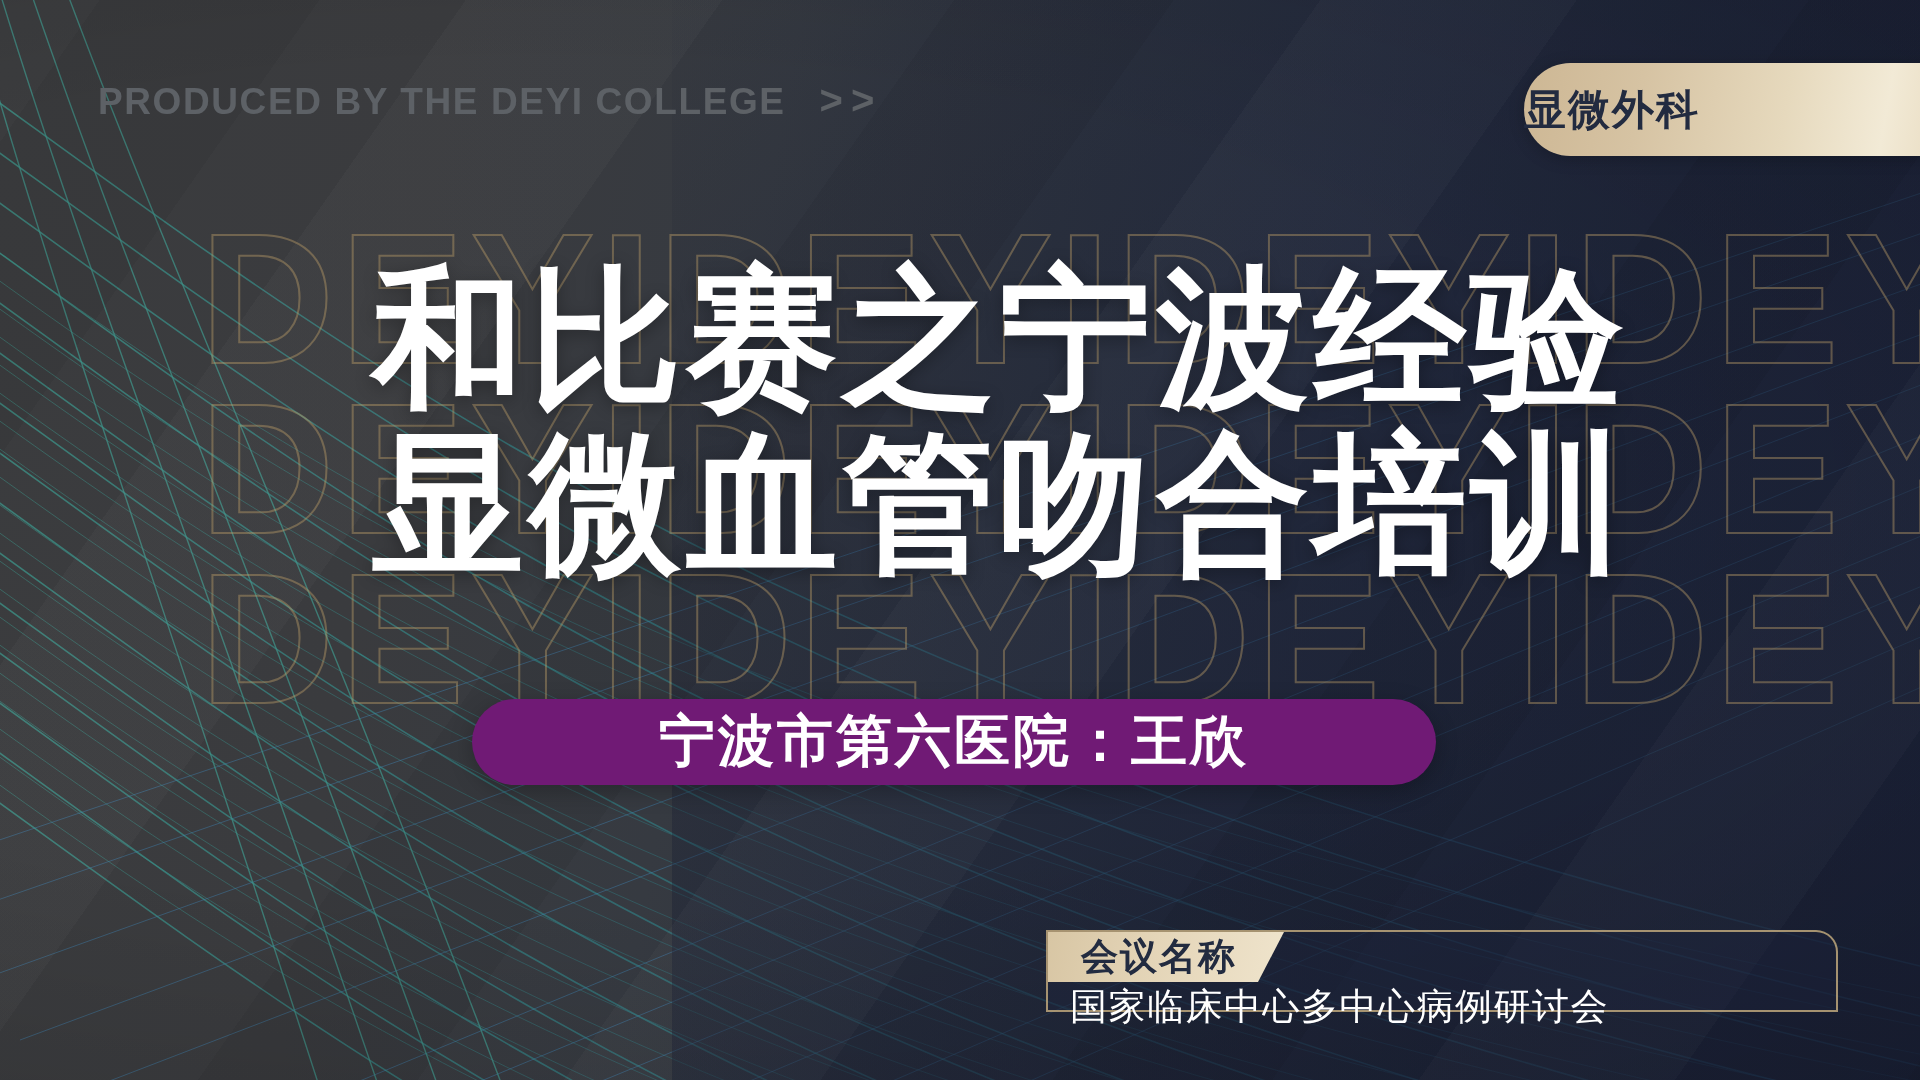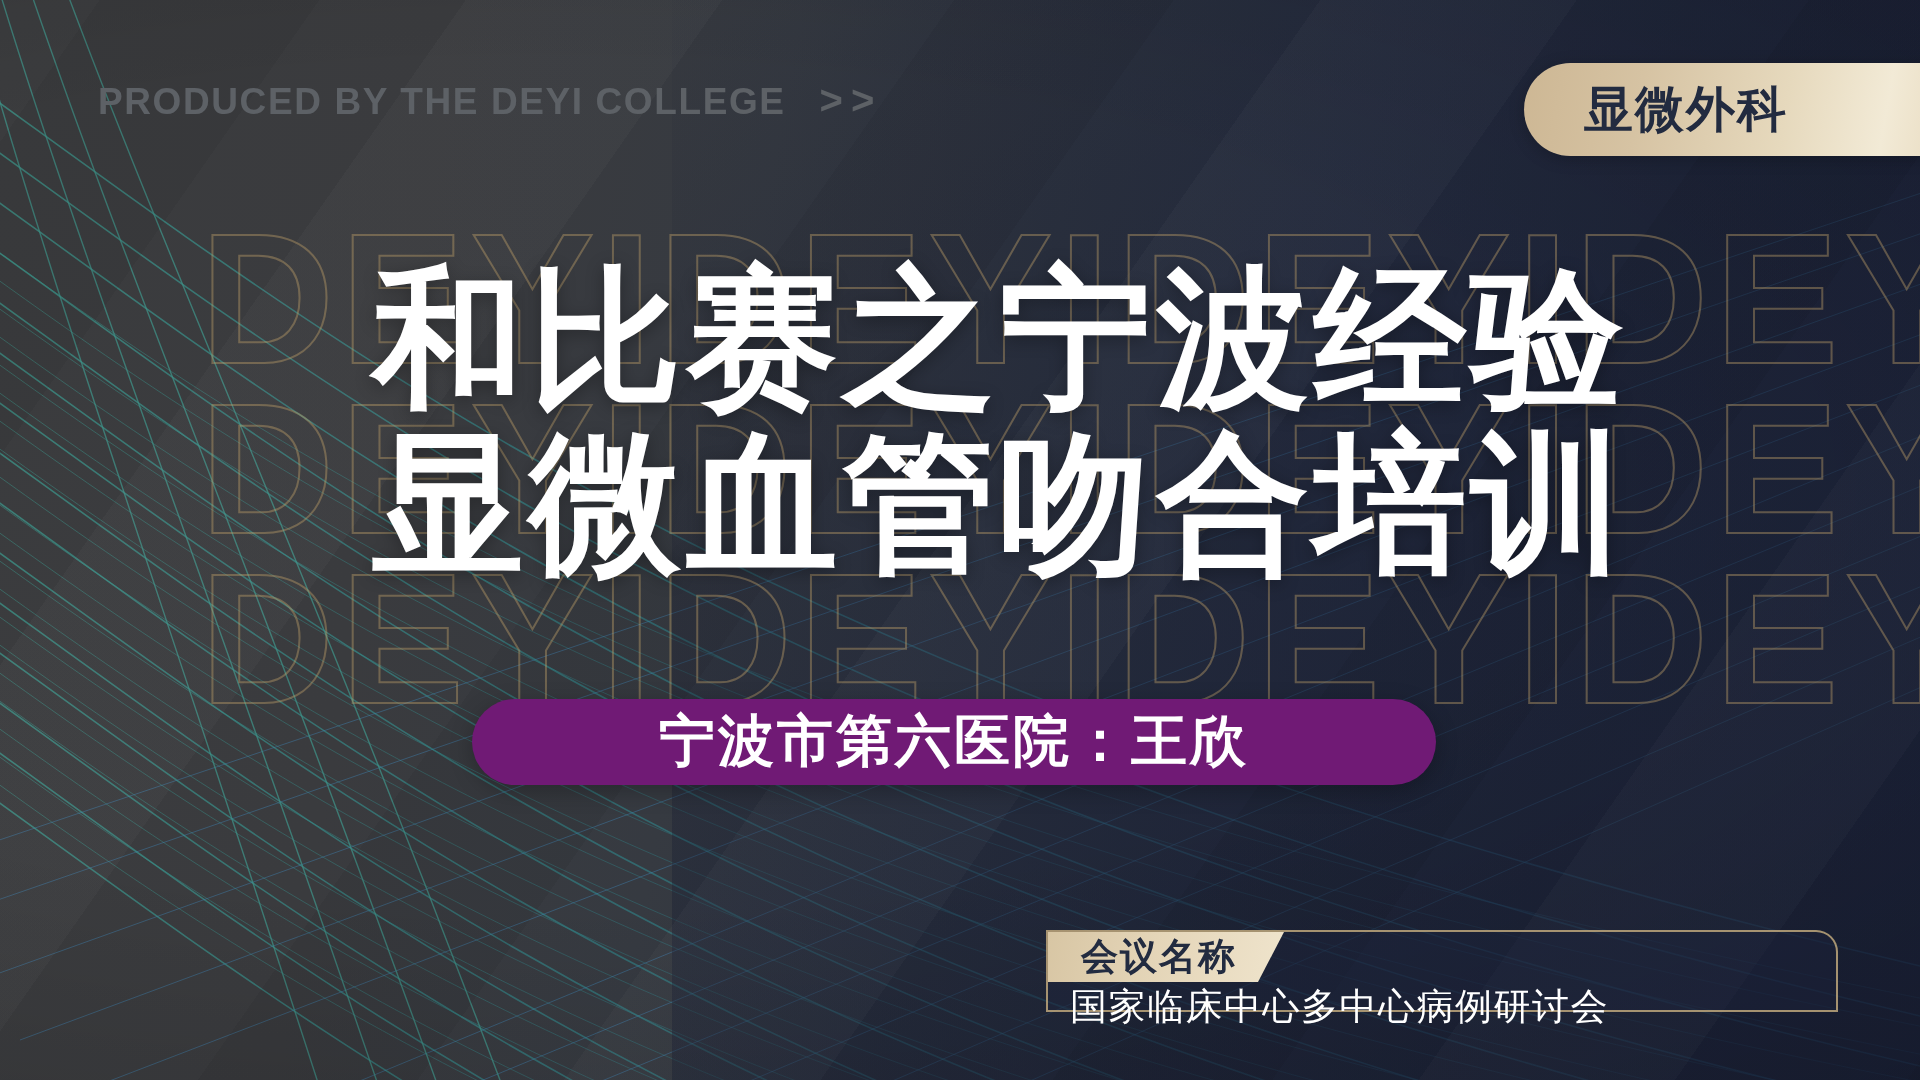--- a/index.html
+++ b/index.html
@@ -92,22 +92,21 @@
   .badge{
     position:absolute;
     left:1524px;top:63px;
     width:420px;height:93px;
     border-radius:48px 0 0 48px;
     background:linear-gradient(100deg,#cdb794 0%,#d6c3a3 28%,#e6d9bd 62%,#f2ead6 85%,#e9dcc2 100%);
     display:flex;align-items:center;
     box-shadow:0 3px 16px rgba(0,0,0,0.22);
   }
   .badge-txt{
-    margin-left:60px;
-    font-size:49px;
+    font-size:42px;
     font-weight:700;
     color:#222b40;
     letter-spacing:2px;
     white-space:nowrap;
   }
 
   
   .title{
     position:absolute;
     left:372px;top:256px;

